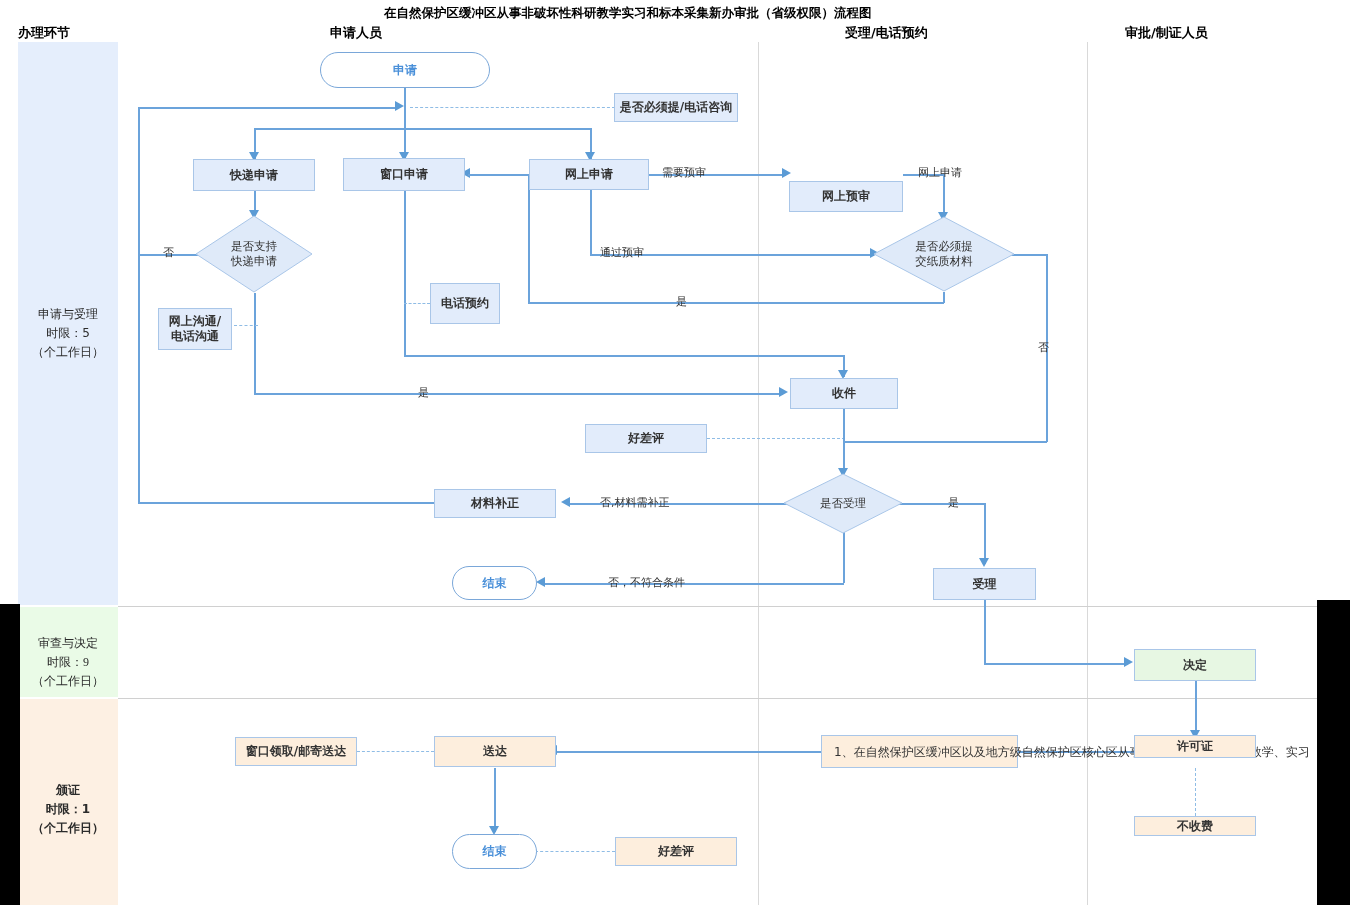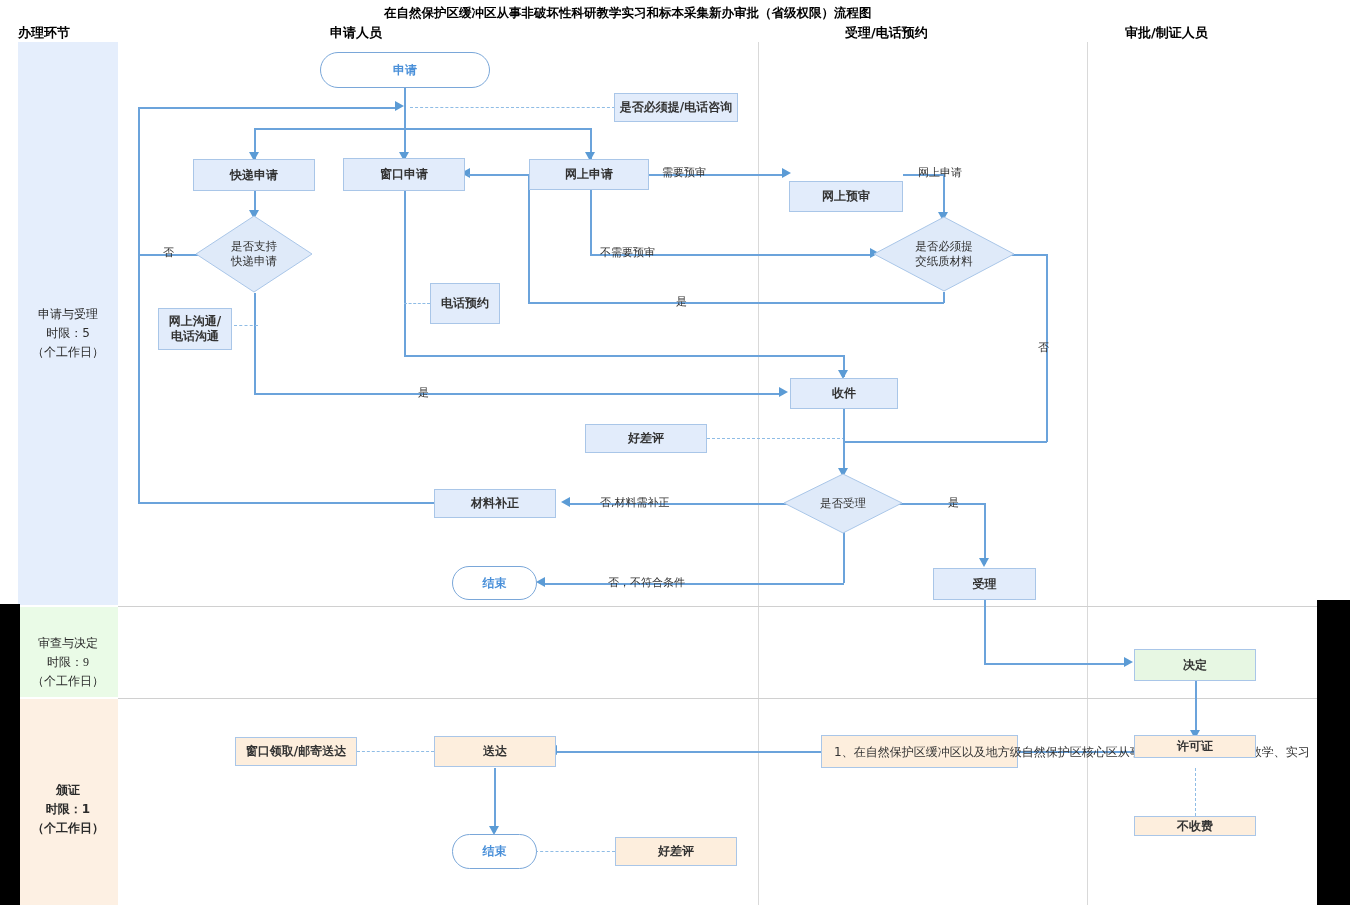--- a/index.html
+++ b/index.html
@@ -122,21 +122,21 @@
 
   <div class="dsh-h" style="left:404px;top:303px;width:26px;"></div>
 
   <div class="ln lnh" style="left:648px;top:174px;width:138px;"></div>
   <div class="arw arw-r" style="left:782px;top:168px;"></div>
   <div class="elabel" style="left:662px;top:165px;">需要预审</div>
 
   <div class="ln lnv" style="left:590px;top:190px;height:64px;"></div>
   <div class="ln lnh" style="left:590px;top:254px;width:284px;"></div>
   <div class="arw arw-r" style="left:870px;top:248px;"></div>
-  <div class="elabel" style="left:600px;top:245px;">不需要预审</div>
+  <div class="elabel" style="left:600px;top:245px;">通过预审</div>
 
   <div class="ln lnv" style="left:943px;top:174px;height:42px;"></div>
   <div class="ln lnh" style="left:903px;top:174px;width:41px;"></div>
   <div class="arw arw-d" style="left:938px;top:212px;"></div>
   <div class="elabel" style="left:918px;top:165px;">网上申请</div>
 
   <div class="ln lnv" style="left:943px;top:292px;height:11px;"></div>
   <div class="ln lnh" style="left:528px;top:302px;width:416px;"></div>
   <div class="ln lnv" style="left:528px;top:174px;height:129px;"></div>
   <div class="arw arw-l" style="left:461px;top:168px;"></div>

